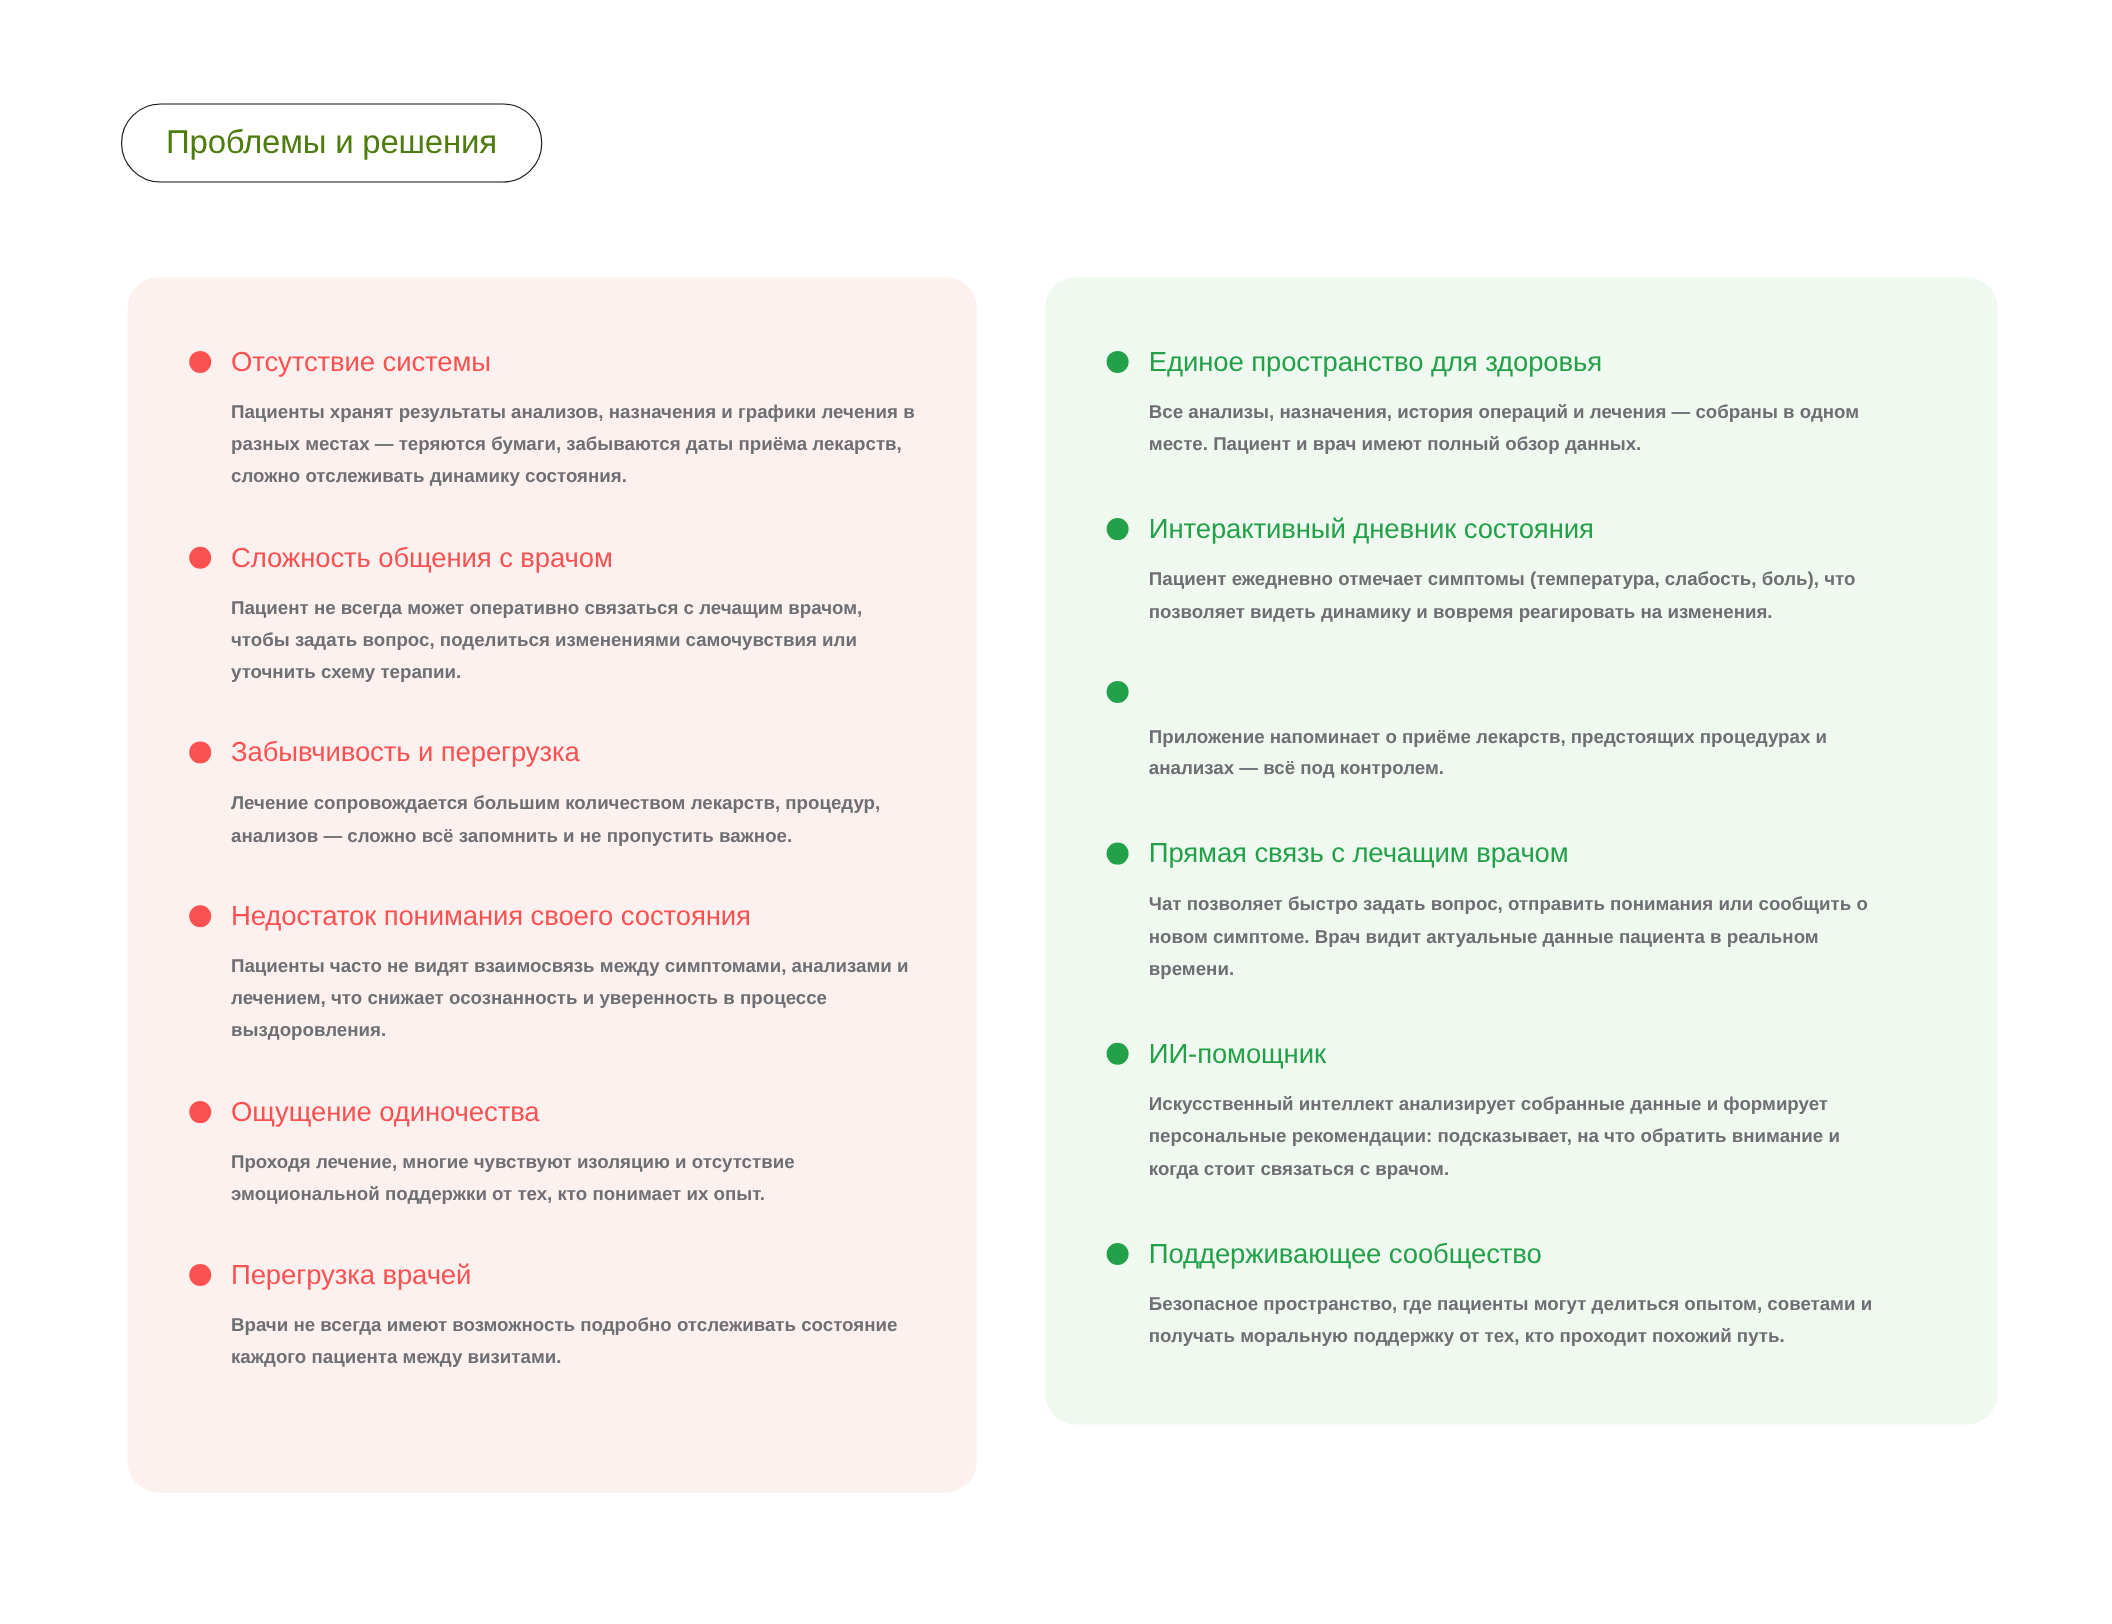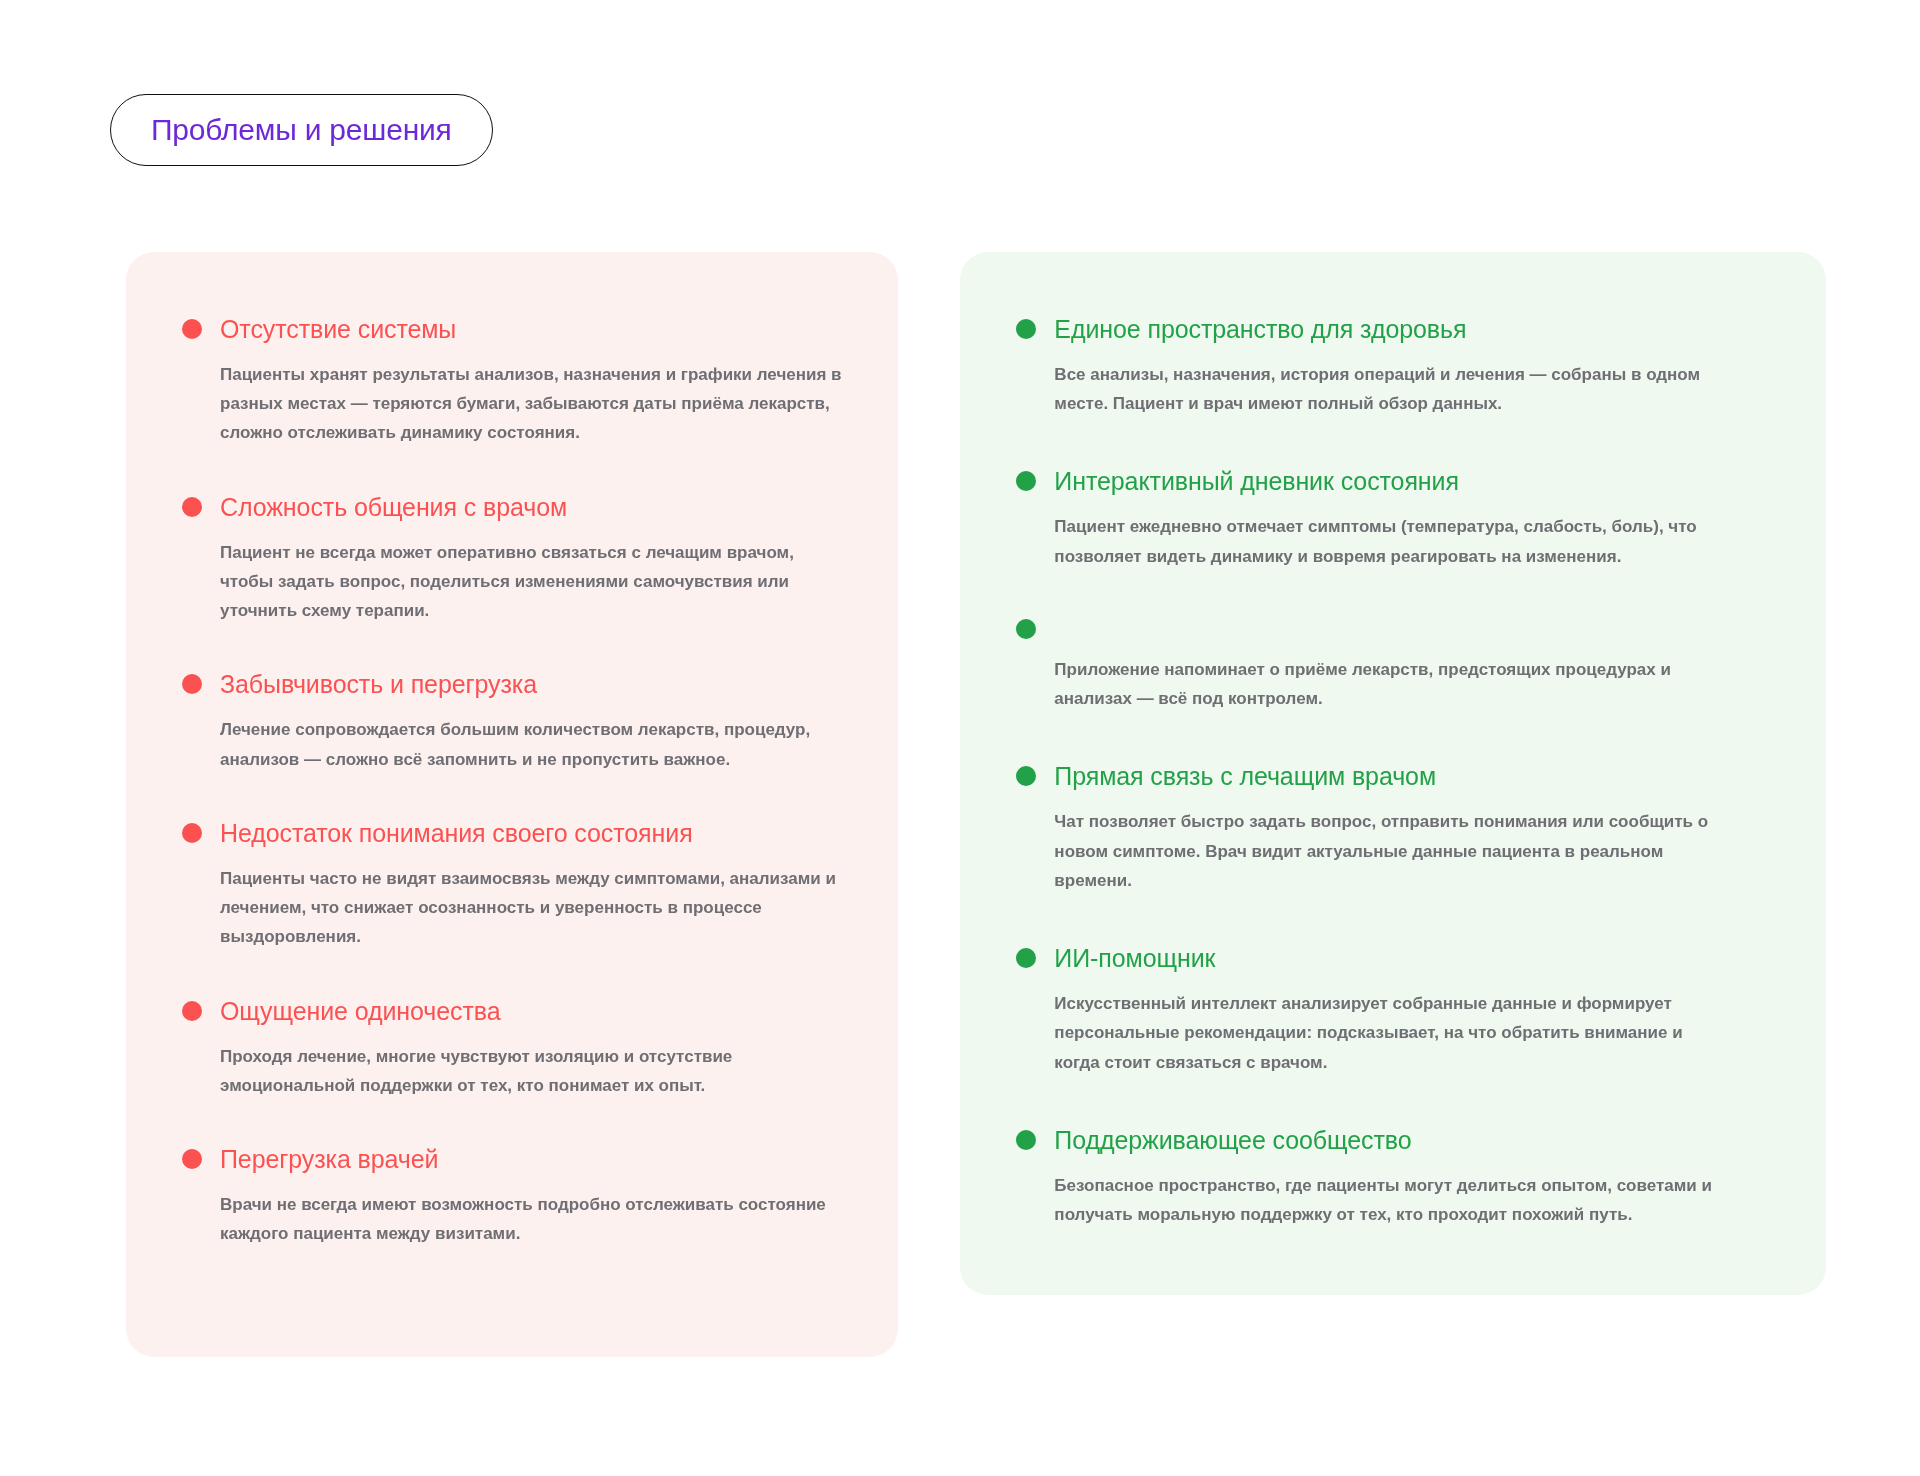--- a/index.html
+++ b/index.html
@@ -29,28 +29,28 @@
     display: flex;
     align-items: center;
     border: 1.6px solid #12100F;
     border-radius: 36px;
     background: #FFFFFF;
   }
   .badge-label {
     font-size: 30px;
     font-weight: 400;
     letter-spacing: -0.2px;
-    color: #6d28d9;
+    color: #4d7c0f;
     white-space: nowrap;
   }
 
   
   .cards {
     position: absolute;
-    left: 126px;
+    left: 116px;
     top: 252px;
     width: 1700px;
     display: flex;
     gap: 62px;
     align-items: flex-start;
   }
 
   .card {
     border-radius: 28px;
     padding: 62px 56px 66px 56px;

